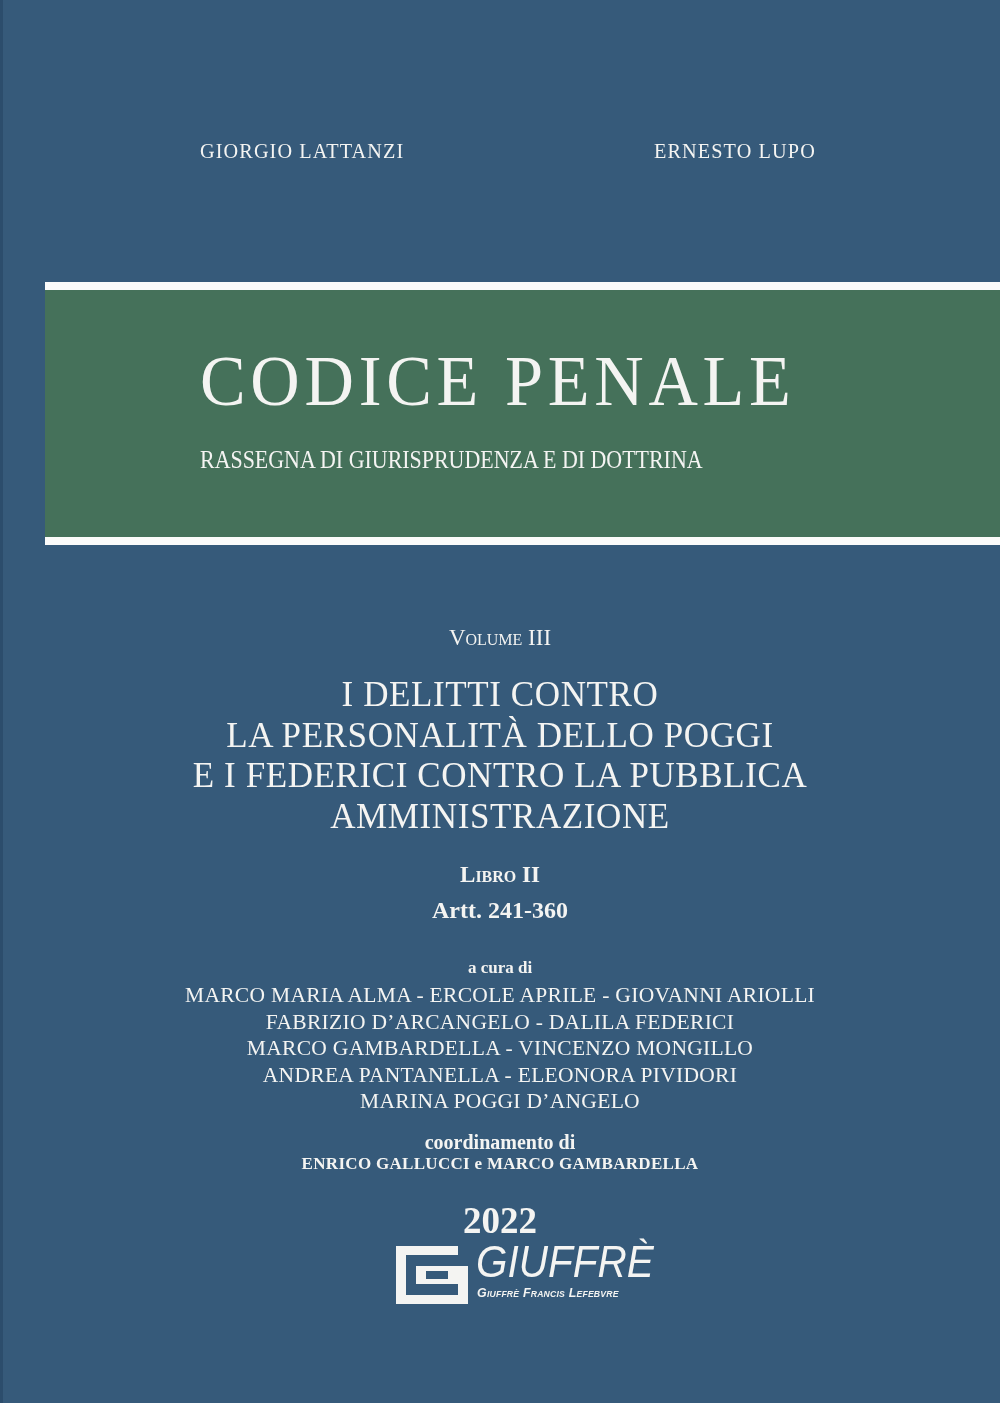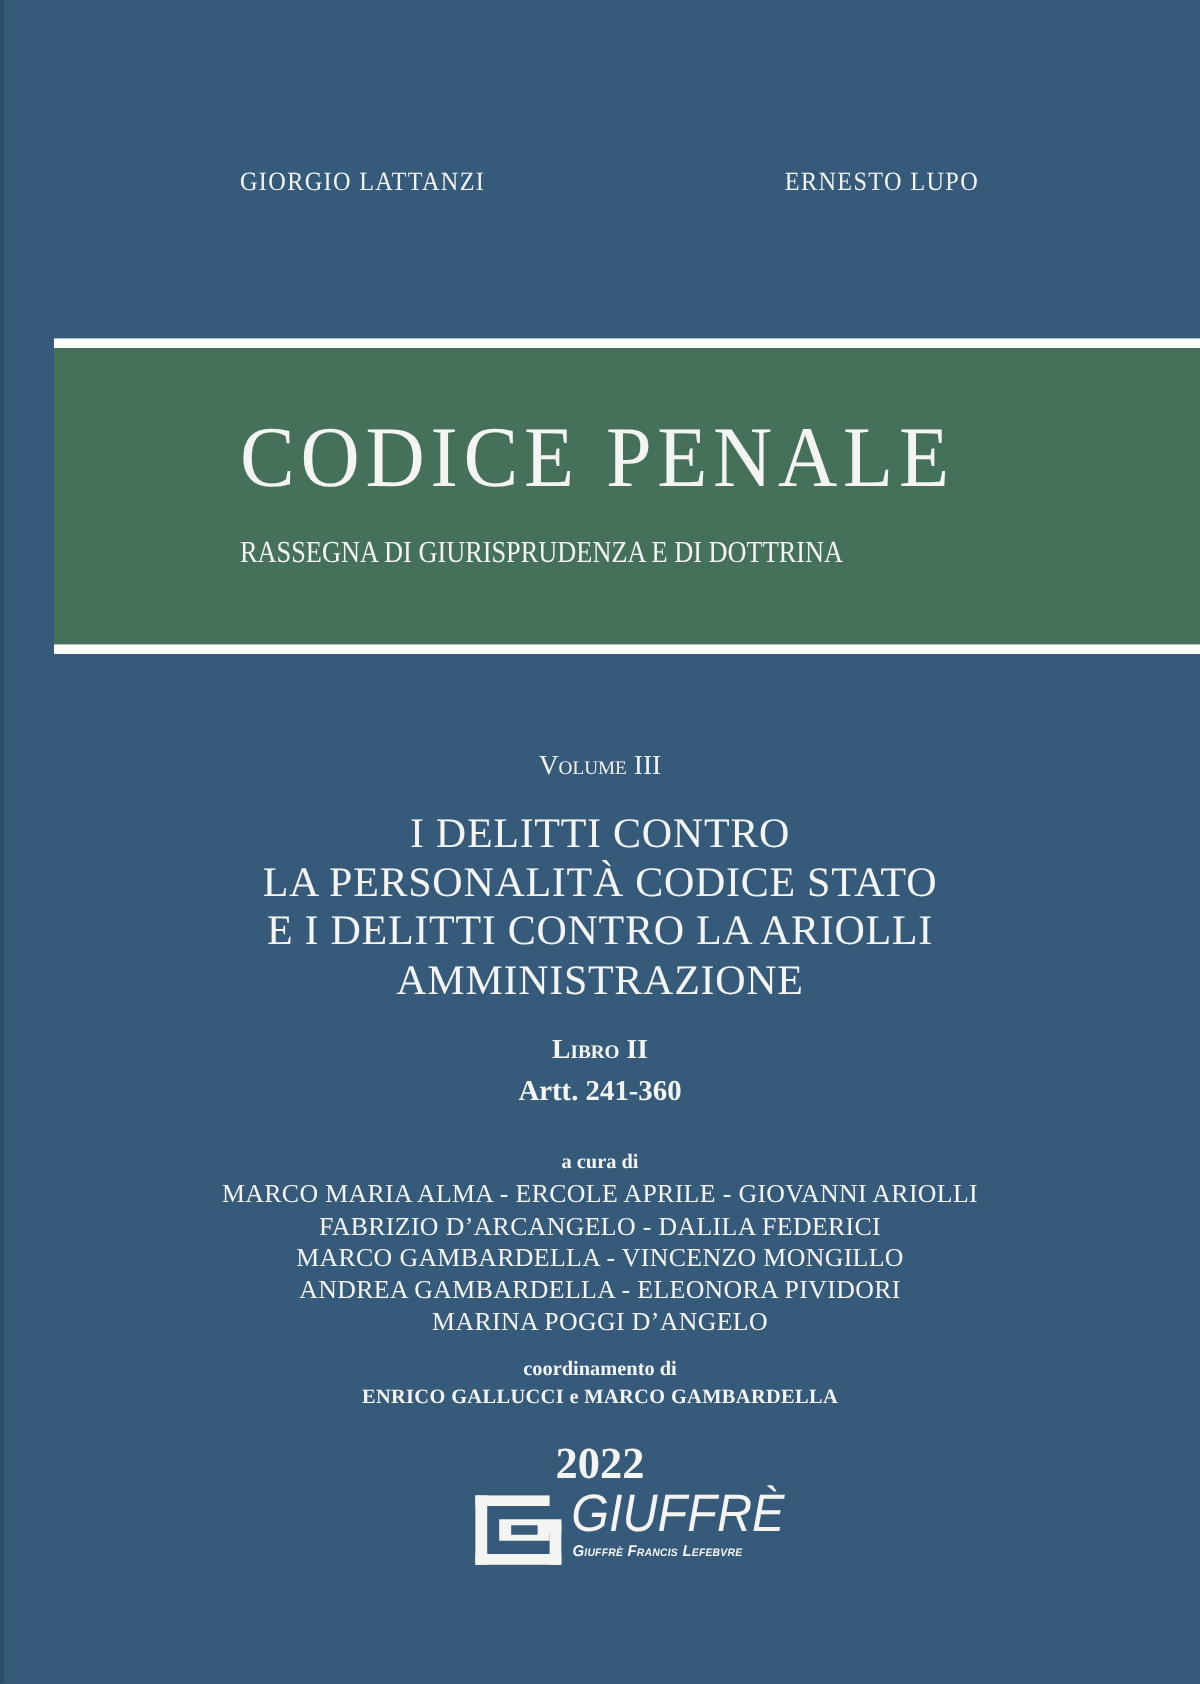--- a/index.html
+++ b/index.html
@@ -54,21 +54,21 @@
   .volume { top: 625px; font-size: 23px; font-variant: small-caps; text-align: center; }
   .main-title { top: 675px; }
   .main-title div {
     font-size: 35px; line-height: 40.5px; letter-spacing: 0.6px;
   }
   .libro { top: 862px; font-size: 23px; font-variant: small-caps; font-weight: bold; }
   .artt { top: 897px; font-size: 24px; font-weight: bold; }
   .acura { top: 958px; font-size: 17px; font-weight: bold; }
   .editors { top: 982px; }
   .editors div { font-size: 21.5px; line-height: 26.5px; letter-spacing: 0.3px; }
-  .coord-label { top: 1131px; font-size: 17px; font-weight: bold; }
+  .coord-label { top: 1131px; font-size: 20px; font-weight: bold; }
   .coord-names { top: 1154px; font-size: 17px; font-weight: bold; letter-spacing: 0.3px; }
   .year { top: 1199px; font-size: 37px; font-weight: bold; }
 
   .logo {
     position: absolute; left: 396px; top: 1246px; width: 260px; height: 60px; font-style: italic;
   }
   .logo svg { position: absolute; left: 0; top: 0; }
   .brand {
     position: absolute; left: 80px; top: -6px;
     font-family: "Liberation Sans", "DejaVu Sans", sans-serif;
@@ -99,34 +99,34 @@
 </div>
 <div class="band-bottom"></div>
 
 <div class="title">CODICE PENALE</div>
 <div class="subtitle">RASSEGNA DI GIURISPRUDENZA E DI DOTTRINA</div>
 
 <div class="center volume">Volume III</div>
 
 <div class="center main-title">
   <div>I DELITTI CONTRO</div>
-  <div>LA PERSONALITÀ CODICE STATO</div>
-  <div>E I DELITTI CONTRO LA ARIOLLI</div>
+  <div>LA PERSONALITÀ DELLO POGGI</div>
+  <div>E I FEDERICI CONTRO LA PUBBLICA</div>
   <div>AMMINISTRAZIONE</div>
 </div>
 
 <div class="center libro">Libro II</div>
 <div class="center artt">Artt. 241-360</div>
 
 <div class="center acura">a cura di</div>
 <div class="center editors">
   <div>MARCO MARIA ALMA - ERCOLE APRILE - GIOVANNI ARIOLLI</div>
   <div>FABRIZIO D’ARCANGELO - DALILA FEDERICI</div>
   <div>MARCO GAMBARDELLA - VINCENZO MONGILLO</div>
-  <div>ANDREA GAMBARDELLA - ELEONORA PIVIDORI</div>
+  <div>ANDREA PANTANELLA - ELEONORA PIVIDORI</div>
   <div>MARINA POGGI D’ANGELO</div>
 </div>
 
 <div class="center coord-label">coordinamento di</div>
 <div class="center coord-names">ENRICO GALLUCCI e MARCO GAMBARDELLA</div>
 
 <div class="center year">2022</div>
 
 <div class="logo">
   <svg width="72" height="60" viewBox="0 0 72 60">

